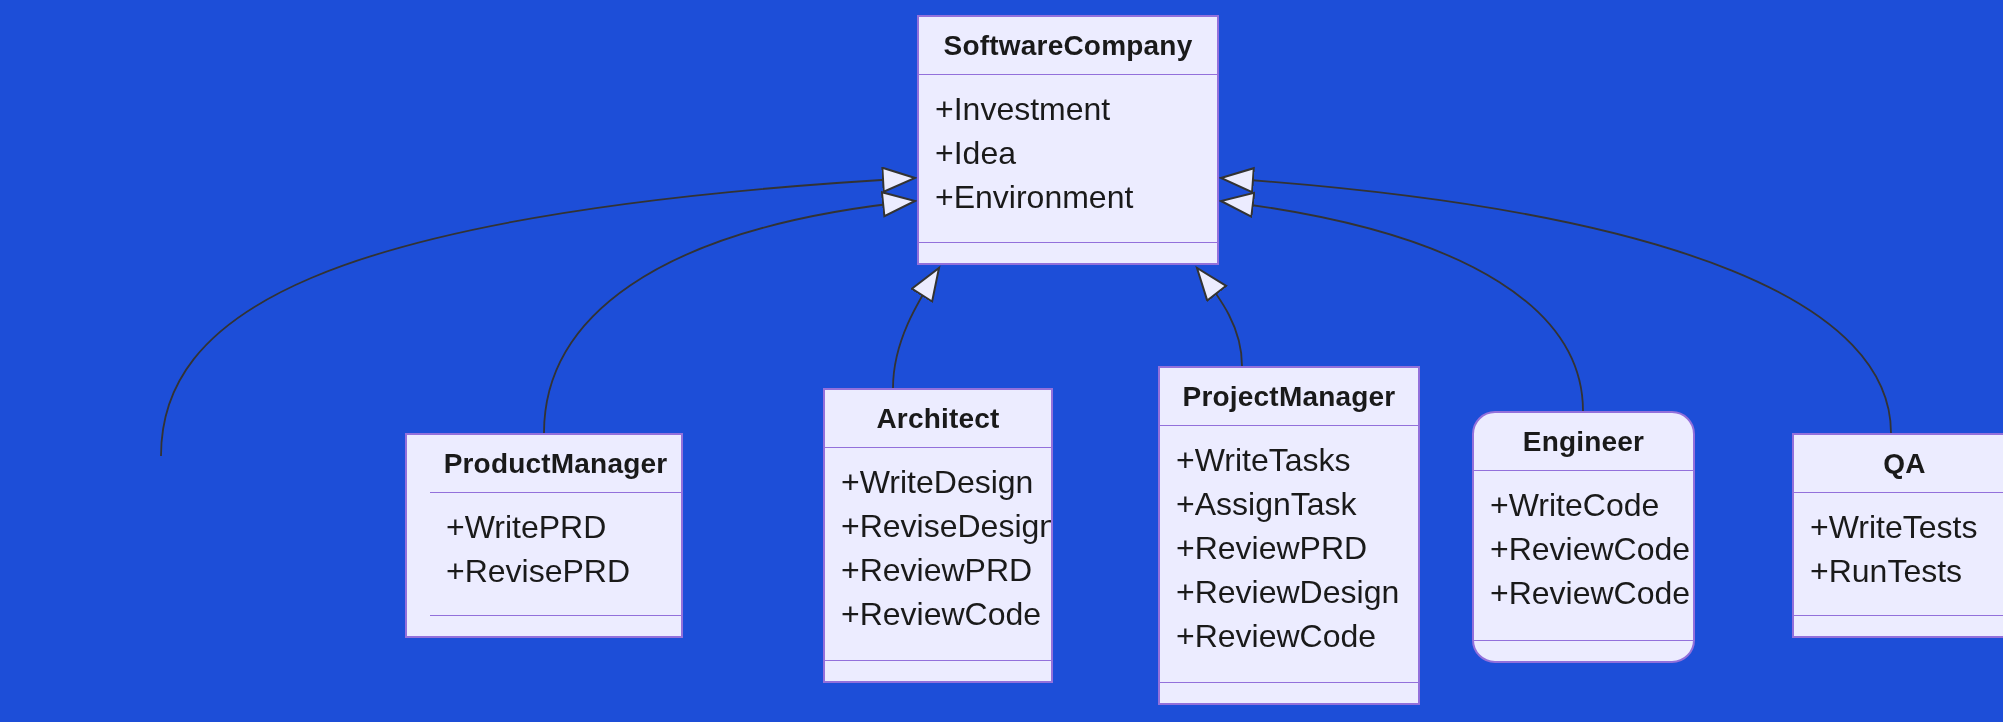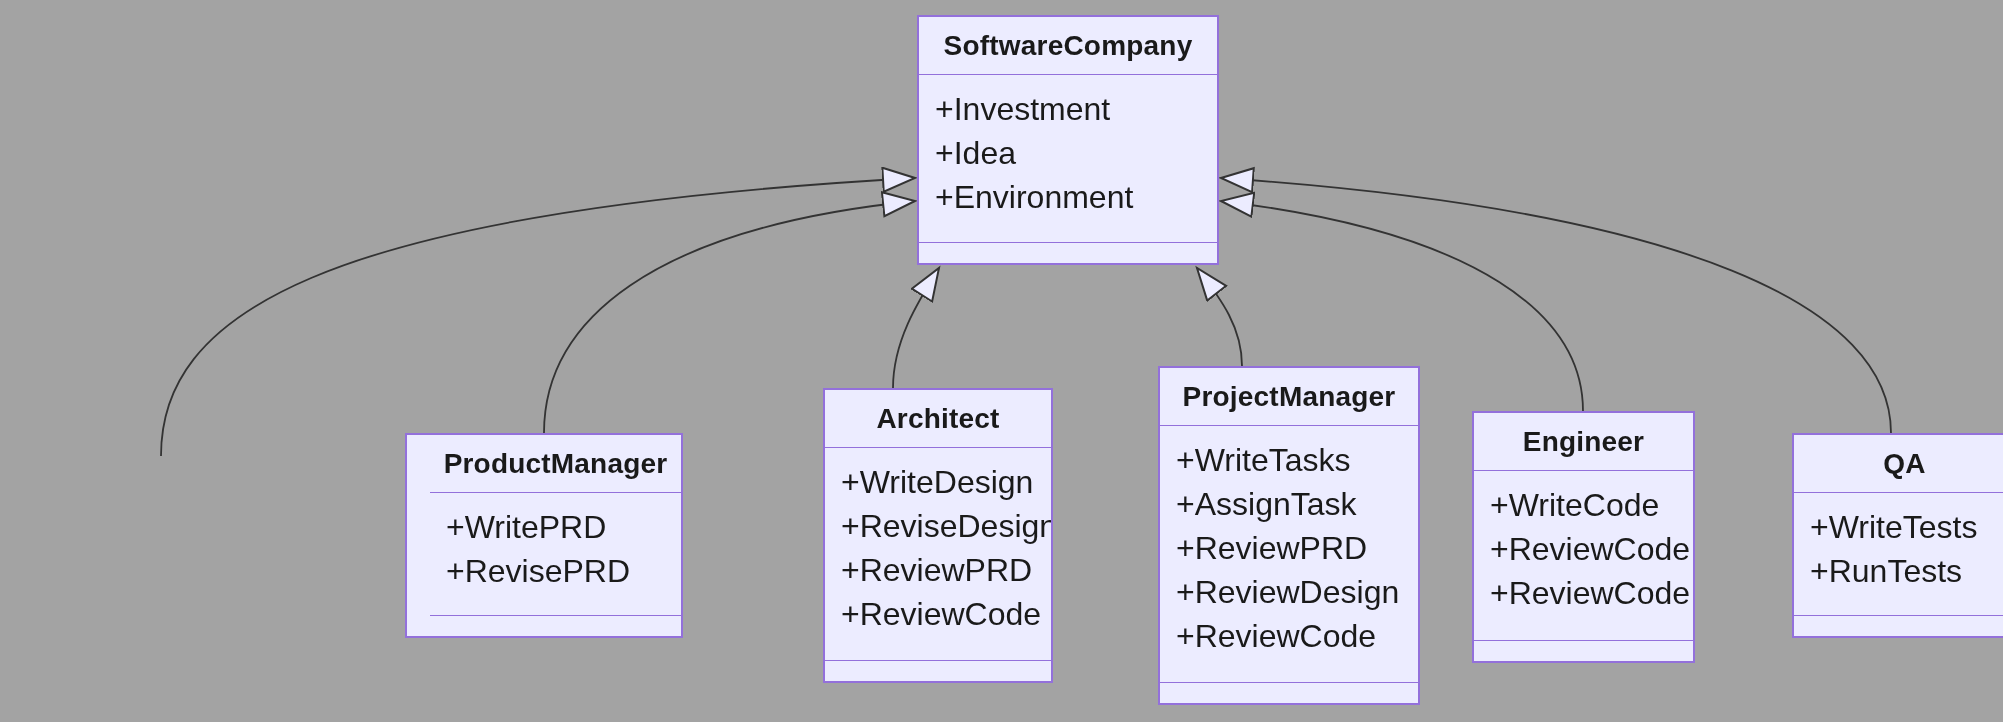--- a/index.html
+++ b/index.html
@@ -5,21 +5,21 @@
   html, body {
     margin: 0;
     padding: 0;
     background: #ffffff;
     font-family: "Liberation Sans", "DejaVu Sans", sans-serif;
   }
   #canvas {
     position: relative;
     width: 2003px;
     height: 722px;
-    background: #a3a3a3;
+    background: #1d4ed8;
     overflow: hidden;
   }
   #edges {
     position: absolute;
     left: 0; top: 0;
     width: 2003px; height: 722px;
     pointer-events: none;
   }
   .cls {
     position: absolute;
@@ -55,21 +55,21 @@
     flex: 0 0 auto;
     height: 20px;
     border-top: 1.5px solid #9370DB;
   }
   
   #cls-softwarecompany { left: 917px;  top: 15px;  width: 302px; height: 250px; }
   #cls-boss            { left: 15px;   top: 456px; width: 293px; height: 159px; }
   #cls-productmanager  { left: 405px;  top: 433px; width: 278px; height: 205px; padding-left: 23px; }
   #cls-architect       { left: 778px;  top: 388px; width: 230px; height: 295px; margin-left: 45px; }
   #cls-projectmanager  { left: 1111px; top: 366px; width: 262px; height: 339px; margin-left: 47px; }
-  #cls-engineer        { left: 1472px; top: 411px; width: 223px; height: 252px; }
+  #cls-engineer        { left: 1472px; top: 411px; width: 223px; height: 252px; border-radius: 23px; }
   #cls-qa              { left: 1792px; top: 433px; width: 225px; height: 205px; }
 </style>
 </head>
 <body>
 
 <div id="canvas">
 
   <svg id="edges" viewBox="0 0 2003 722" xmlns="http://www.w3.org/2000/svg">
     <defs>
       <marker id="tri" markerUnits="userSpaceOnUse" markerWidth="40" markerHeight="30" refX="33" refY="13" orient="auto">

